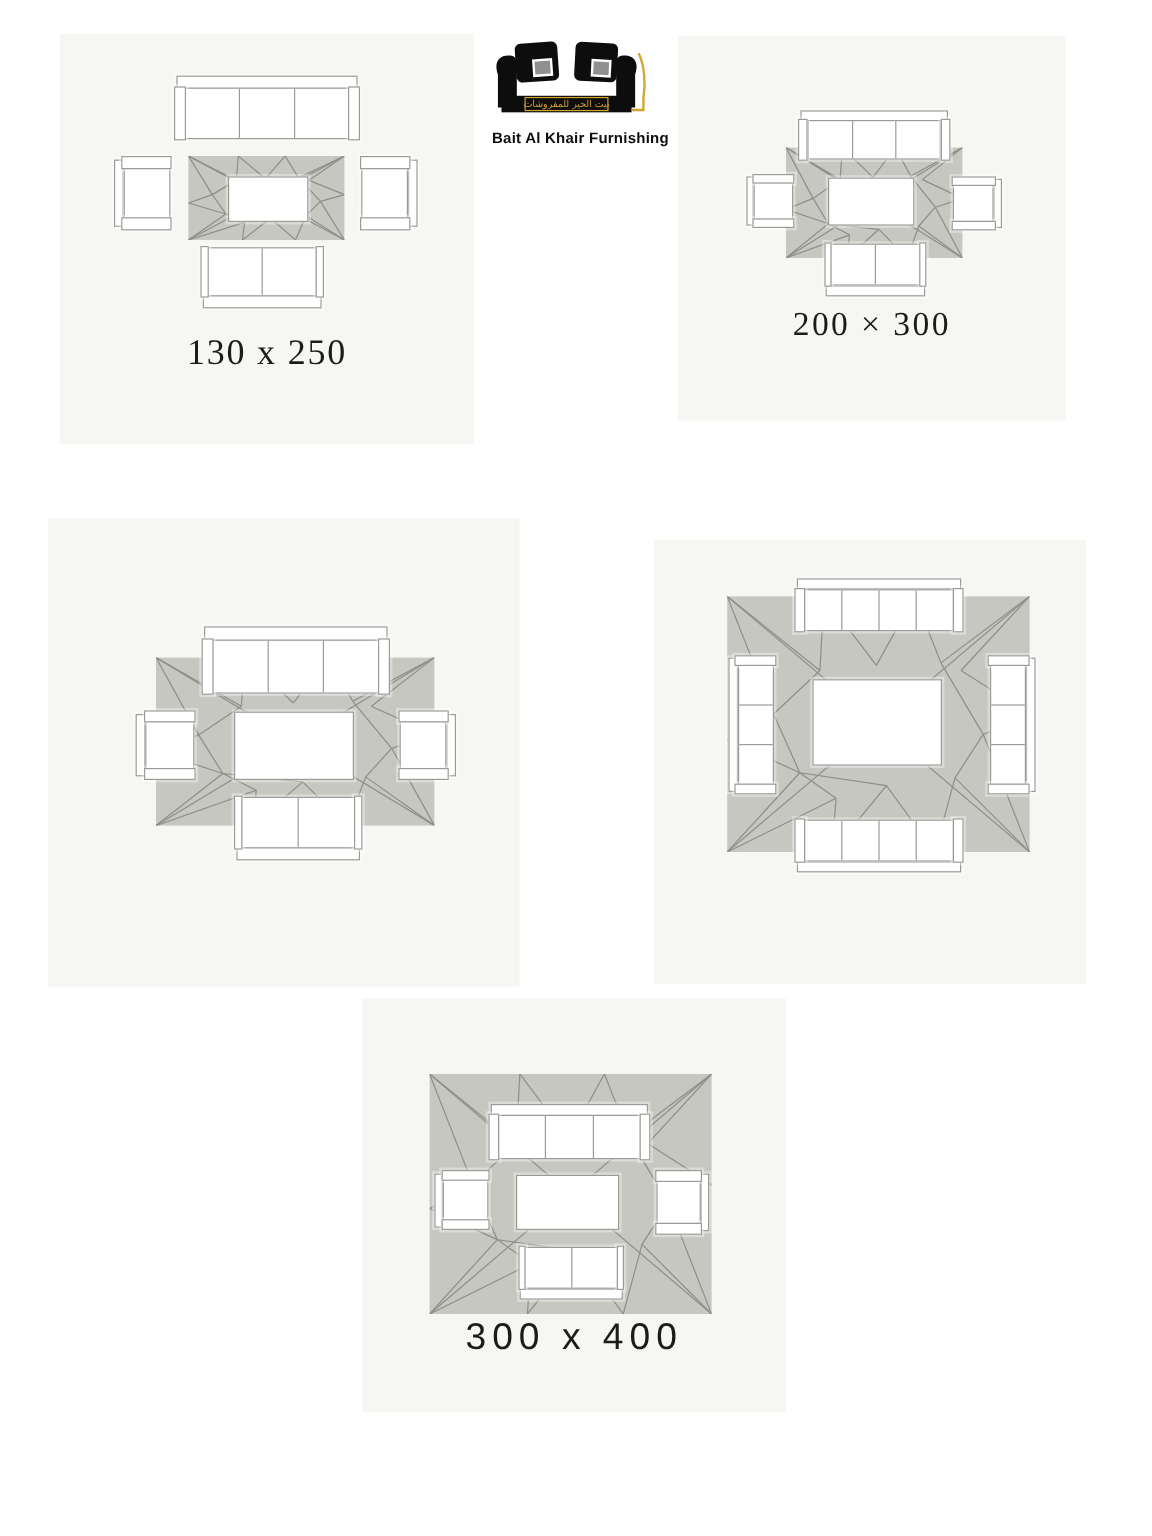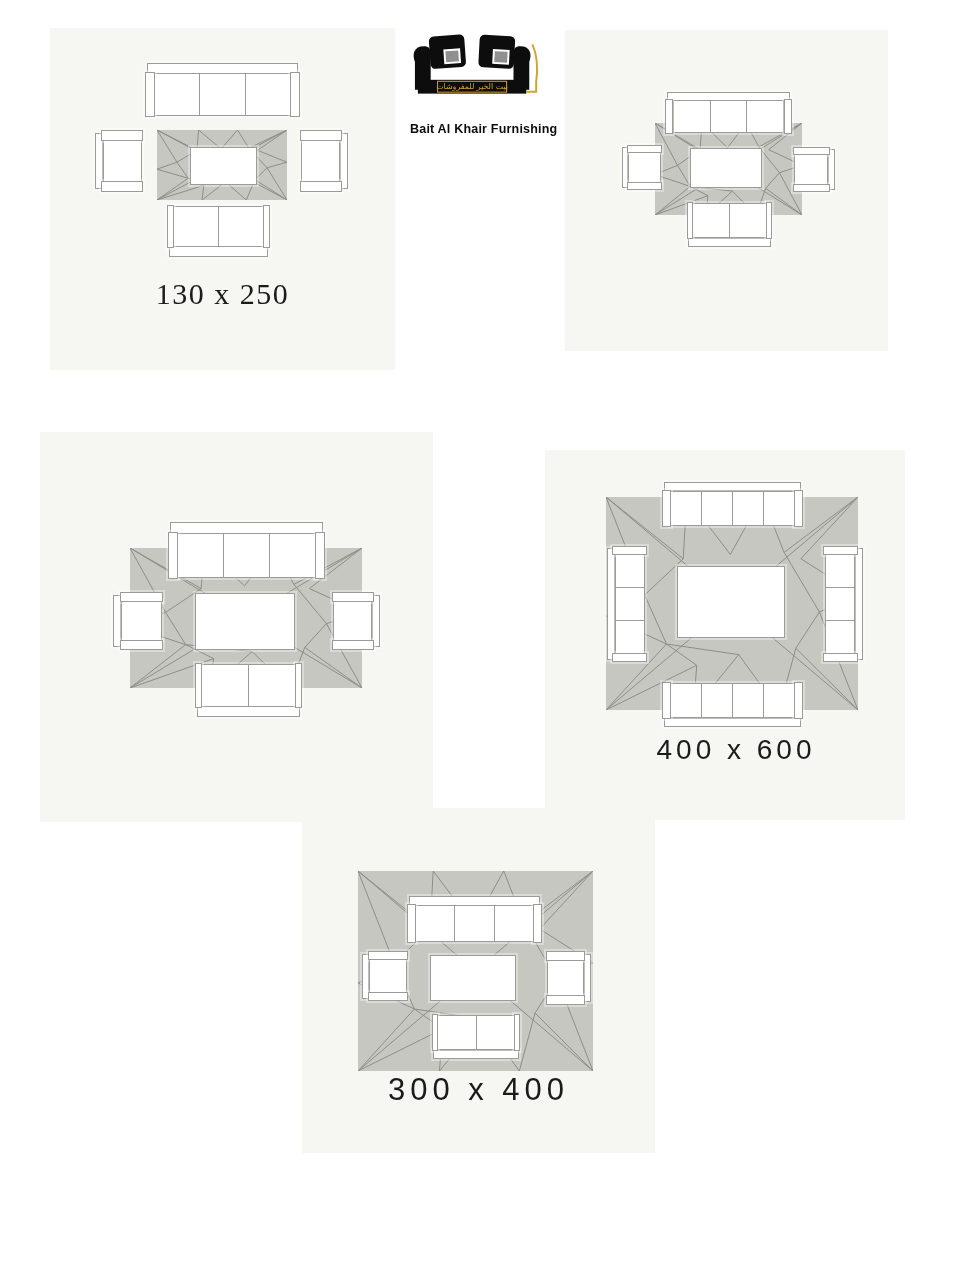--- a/index.html
+++ b/index.html
@@ -81,21 +81,21 @@
     text-align:center;
     color:var(--label-text,#1b1b1b);
     line-height:1.05;
   }
   .lbl-serif{font-family:"Liberation Serif","DejaVu Serif",serif;letter-spacing:1.5px}
   .lbl-sans{font-family:"Liberation Sans","DejaVu Sans",sans-serif;font-weight:400}
   
   .logo{position:absolute;left:410px;top:28px;width:138px;text-align:center}
   .logo svg{display:block;width:138px;height:78px}
   .logo-en{
-    margin-top:16px;
+    margin-top:2px;
     font-family:"Liberation Sans",sans-serif;
     font-weight:bold;
     font-size:12.5px;
     letter-spacing:.2px;
     color:var(--logo-black,#0d0d0d);
     white-space:nowrap;
   }
   .logo-ar{
     font-family:"DejaVu Sans",sans-serif;
     font-size:8px;
@@ -265,20 +265,21 @@
   <div class="table" style="left:125px;top:118px;width:72px;height:40px"></div>
   <div class="sofa face-up" style="left:122px;top:172px;width:85px;height:45px">
     <div class="back"></div>
       <div class="seats row">
         <div class="c"></div>
         <div class="c"></div>
       </div>
       <div class="armA"></div>
       <div class="armB"></div>
   </div>
+  <div class="size-label lbl-serif" style="top:226px;font-size:28px;letter-spacing:2px">200 × 300</div>
 </div>
 
 <div class="card" style="left:40px;top:432px;width:393px;height:390px">
   <div class="rug" style="left:90px;top:116px;width:232px;height:140px">
   <svg viewBox="0 0 300 200" preserveAspectRatio="none">
     <line x1="0" y1="0" x2="300" y2="200"></line>
         <line x1="300" y1="0" x2="0" y2="200"></line>
     <line x1="0" y1="0" x2="92" y2="58"></line>
         <line x1="92" y1="58" x2="96" y2="0"></line>
     <line x1="96" y1="0" x2="148" y2="54"></line>
@@ -414,24 +415,23 @@
     <div class="back"></div>
       <div class="seats row">
         <div class="c"></div>
         <div class="c"></div>
         <div class="c"></div>
         <div class="c"></div>
       </div>
       <div class="armA"></div>
       <div class="armB"></div>
   </div>
-  <div class="size-label lbl-sans" style="top:285px;font-size:28px;letter-spacing:4px;transform:translateX(11px)">400 x 600</div>
-</div>
-
-<div class="card" style="left:302px;top:808px;width:353px;height:345px">
+</div>
+
+<div class="card" style="left:302px;top:832px;width:353px;height:345px">
   <div class="rug" style="left:56px;top:63px;width:235px;height:200px">
   <svg viewBox="0 0 300 200" preserveAspectRatio="none">
     <line x1="0" y1="0" x2="300" y2="200"></line>
         <line x1="300" y1="0" x2="0" y2="200"></line>
     <line x1="0" y1="0" x2="92" y2="58"></line>
         <line x1="92" y1="58" x2="96" y2="0"></line>
     <line x1="96" y1="0" x2="148" y2="54"></line>
         <line x1="148" y1="54" x2="186" y2="0"></line>
     <line x1="186" y1="0" x2="212" y2="52"></line>
         <line x1="212" y1="52" x2="300" y2="0"></line>

